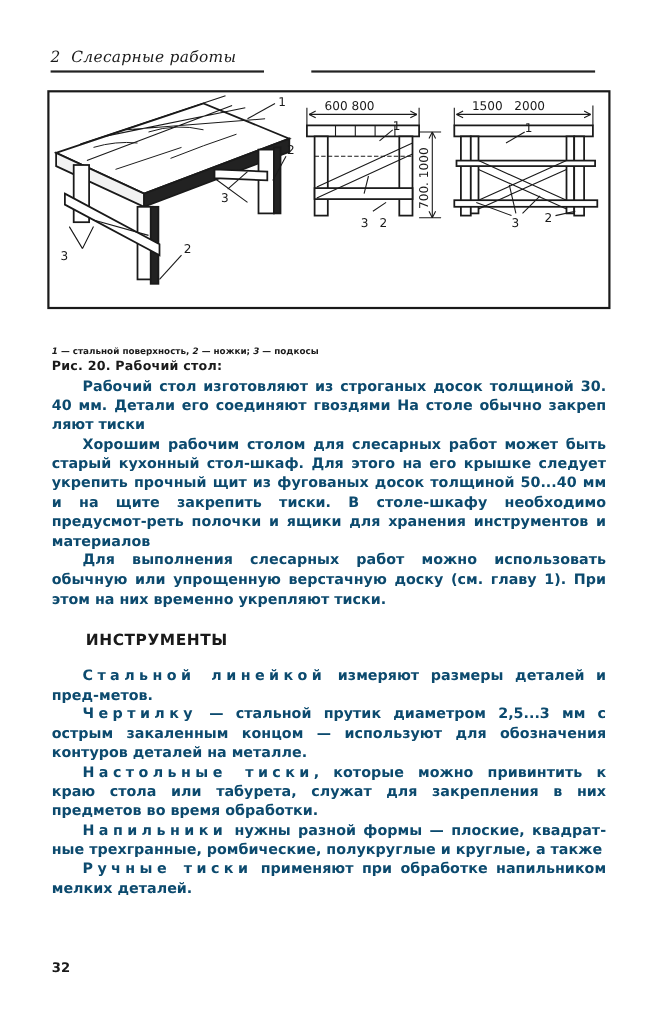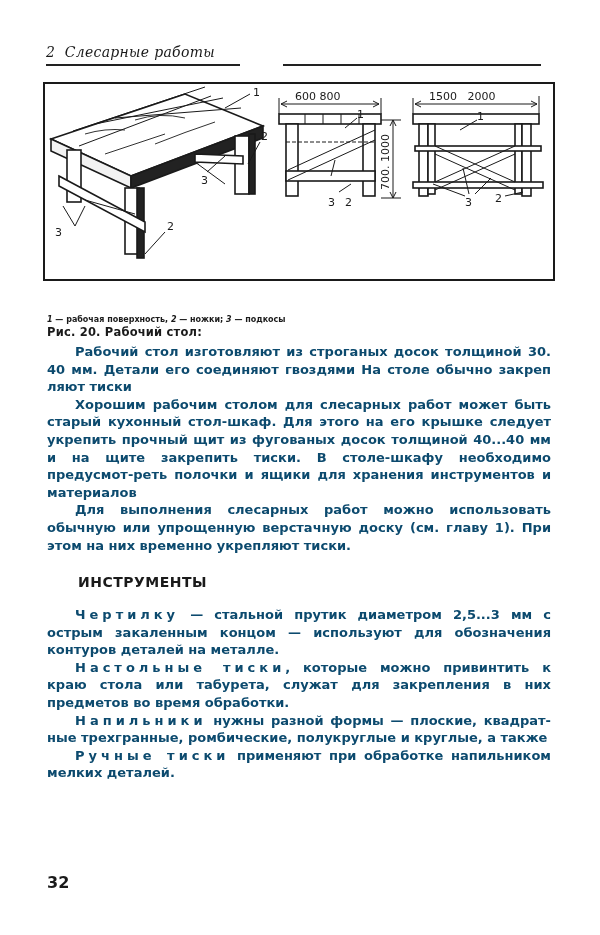--- a/index.html
+++ b/index.html
@@ -35,21 +35,21 @@
     text-align: justify; color: #0c4a6e;
   }
   .body-text p { margin: 0; text-indent: 28px; }
   .spaced { letter-spacing: 4px; }
   .section-heading {
     position: absolute; left: 78px; top: 574px;
     font-size: 14px; font-weight: bold; letter-spacing: 0.5px;
   }
   .page-number {
     position: absolute; left: 47px; top: 873px;
-    font-size: 16px; font-weight: bold;
+    font-size: 12px; font-weight: bold;
   }
   .dim { font-family: "DejaVu Sans", sans-serif; font-size: 11px; fill: #1a1a1a; }
 </style>
 </head>
 <body>
 
 <div class="running-head">
   <span>2</span>&nbsp;
   <span>Слесарные работы</span>
 </div>
@@ -134,33 +134,34 @@
       <text x="300" y="122" class="dim">2</text>
       <text x="432" y="36" class="dim">1</text>
       <text x="420" y="122" class="dim">3</text>
       <text x="450" y="118" class="dim">2</text>
     </g>
   </svg>
 </div>
 
 <div class="caption-title">Рис. 20. Рабочий стол:</div>
 <div class="caption-legend">
-  <i>1</i> — <span>рабочая поверхность,</span>
+  <i>1</i> — <span>стальной поверхность,</span>
   <i>2</i> — <span>ножки;</span>
   <i>3</i> — <span>подкосы</span>
 </div>
 
 <div class="body-text" style="top:343px;">
   <p>Рабочий стол изготовляют из строганых досок толщиной 30. 40 мм. Детали его соединяют гвоздями На столе обычно закреп ляют тиски</p>
-  <p>Хорошим рабочим столом для слесарных работ может быть старый кухонный стол-шкаф. Для этого на его крышке следует укрепить прочный щит из фугованых досок толщиной 40...40 мм и на щите закрепить тиски. В столе-шкафу необходимо предусмот-реть полочки и ящики для хранения инструментов и материалов</p>
+  <p>Хорошим рабочим столом для слесарных работ может быть старый кухонный стол-шкаф. Для этого на его крышке следует укрепить прочный щит из фугованых досок толщиной 50...40 мм и на щите закрепить тиски. В столе-шкафу необходимо предусмот-реть полочки и ящики для хранения инструментов и материалов</p>
   <p>Для выполнения слесарных работ можно использовать обычную или упрощенную верстачную доску (см. главу 1). При этом на них временно укрепляют тиски.</p>
 </div>
 
 <div class="section-heading">ИНСТРУМЕНТЫ</div>
 
 <div class="body-text" style="top:606px;">
+  <p><span class="spaced">Стальной линейкой</span><span> измеряют размеры деталей и пред-метов.</span></p>
   <p><span class="spaced">Чертилку</span><span> — стальной прутик диаметром 2,5...3 мм с острым закаленным концом — используют для обозначения контуров деталей на металле.</span></p>
   <p><span class="spaced">Настольные тиски</span><span>, которые можно привинтить к краю стола или табурета, служат для закрепления в них предметов во время обработки.</span></p>
   <p><span class="spaced">Напильники</span><span>  нужны разной формы — плоские, квадрат-ные трехгранные, ромбические, полукруглые и круглые, а также</span></p>
   <p><span class="spaced">Ручные тиски</span><span>  применяют при обработке напильником мелких деталей.</span></p>
 </div>
 
 <div class="page-number">32</div>
 
 </body></html>

